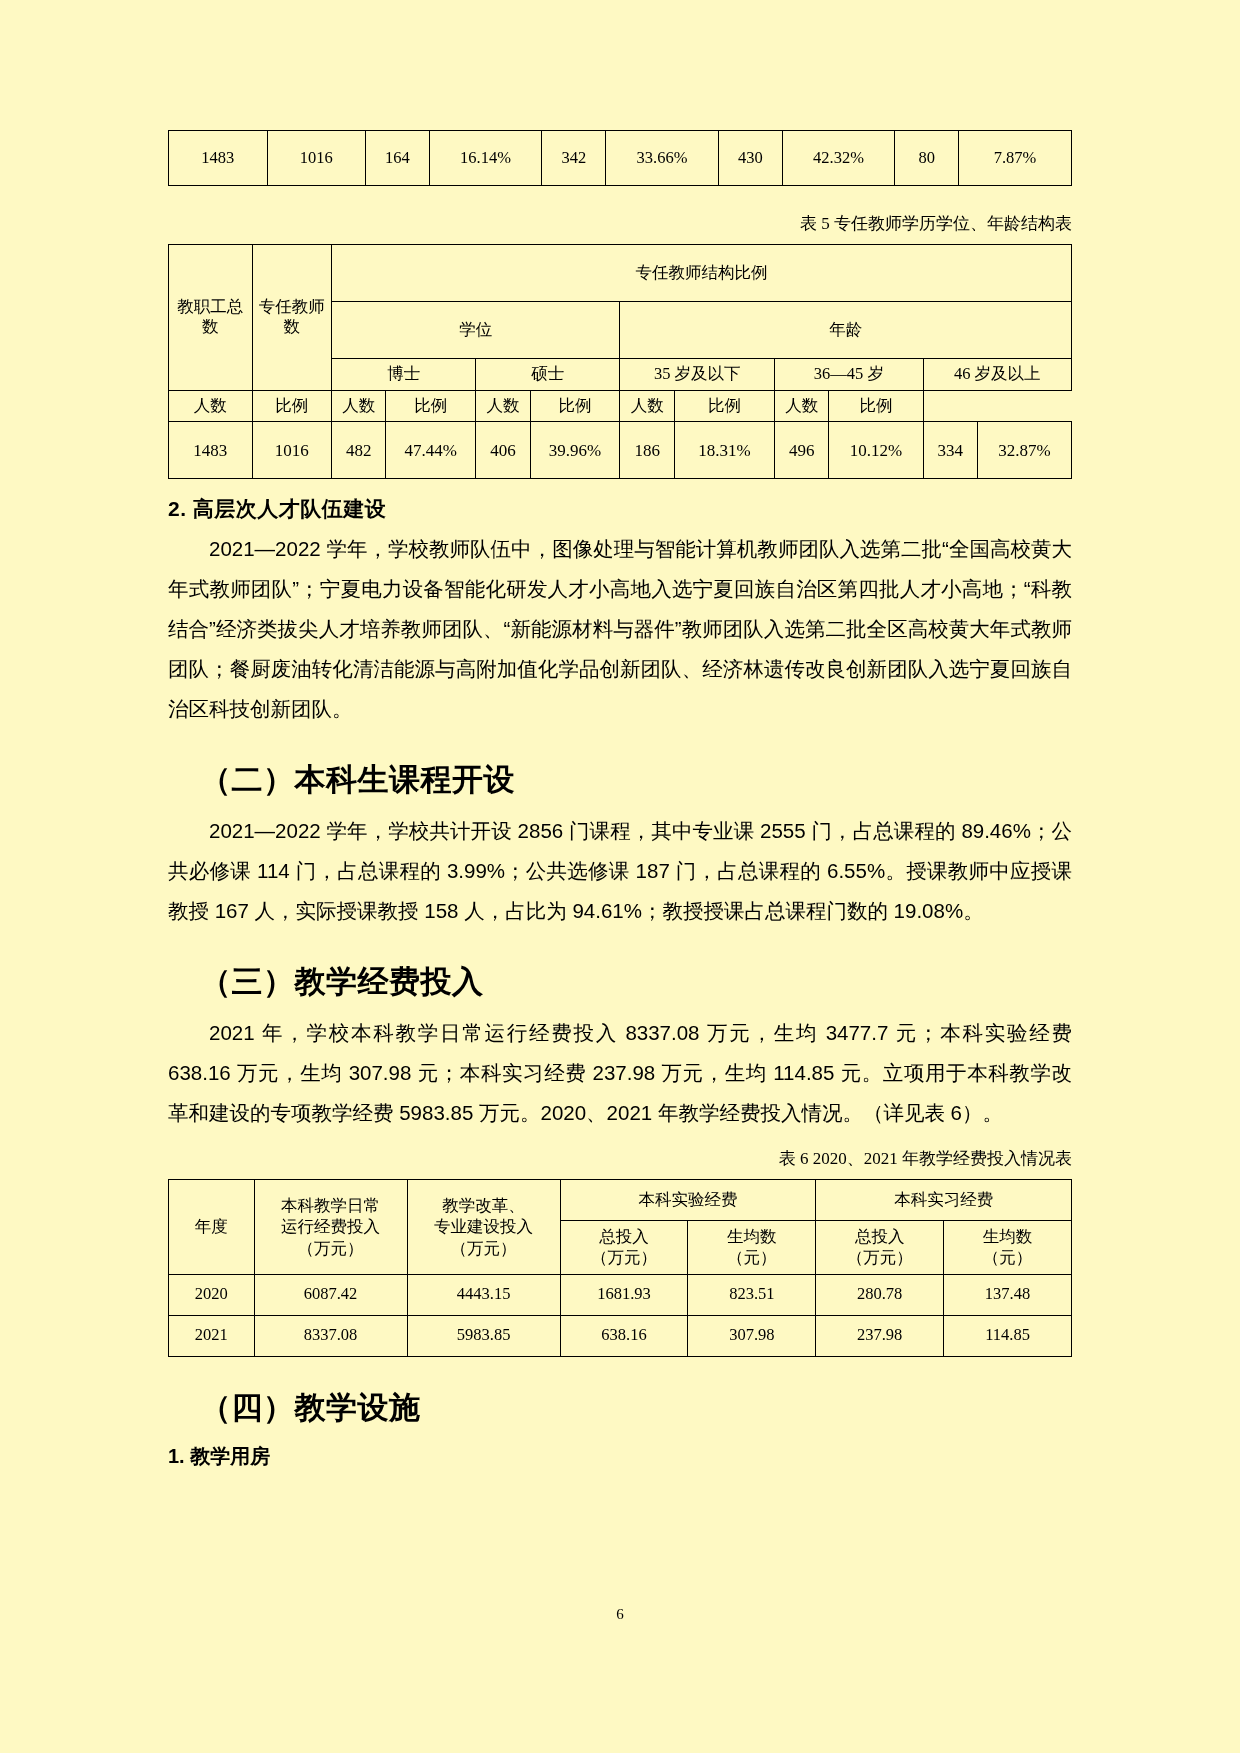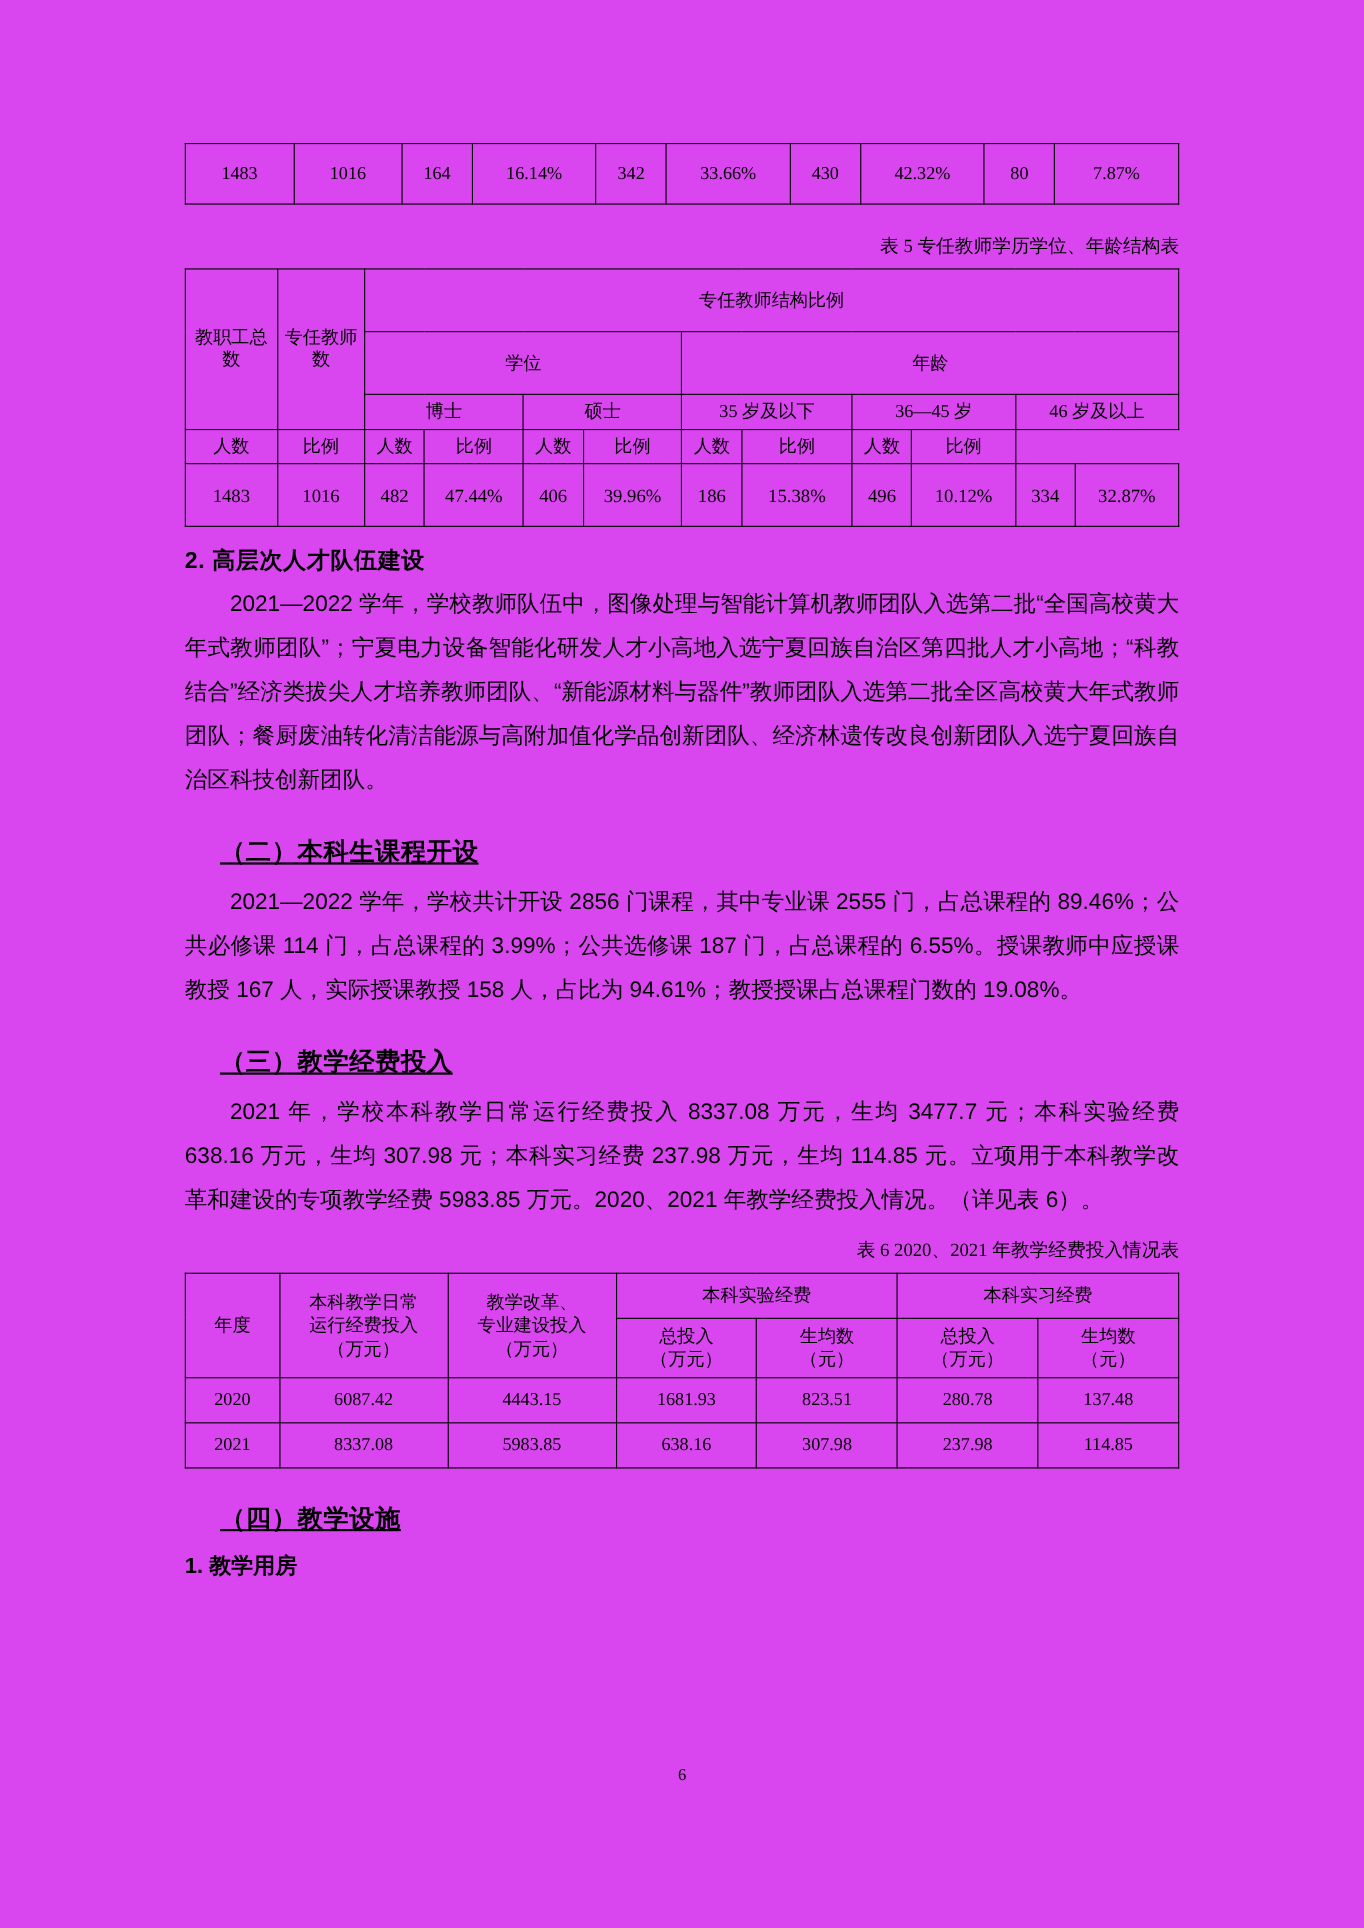--- a/index.html
+++ b/index.html
@@ -5,21 +5,21 @@
   html, body {
     margin: 0;
     padding: 0;
     background: #ffffff;
   }
   .page {
     position: relative;
     width: 1240px;
     height: 1753px;
     margin: 0 auto;
-    background: #d946ef;
+    background: #fef9c3;
     font-family: "Liberation Serif", "DejaVu Serif", serif;
     color: #000000;
     box-sizing: border-box;
   }
   .content {
     position: absolute;
     left: 168px;
     top: 130px;
     width: 904px;
   }
@@ -66,23 +66,22 @@
 
   
   h3.sec {
     font-family: "Liberation Sans", "DejaVu Sans", sans-serif;
     font-weight: bold;
     font-size: 21px;
     margin: 16px 0 6px 0;
     letter-spacing: 0.5px;
   }
   h3.sec.big {
-    font-size: 23px;
+    font-size: 31px;
     margin: 30px 0 10px 32px;
-    text-decoration: underline;
   }
   h3.sub {
     font-family: "Liberation Sans", "DejaVu Sans", sans-serif;
     font-weight: bold;
     font-size: 20px;
     margin: 14px 0 6px 0;
   }
   p.body {
     font-size: 20.5px;
     line-height: 1.95;
@@ -184,21 +183,21 @@
         <td>比例</td>
       </tr>
       <tr class="data-row">
         <td>1483</td>
         <td>1016</td>
         <td>482</td>
         <td>47.44%</td>
         <td>406</td>
         <td>39.96%</td>
         <td>186</td>
-        <td>15.38%</td>
+        <td>18.31%</td>
         <td>496</td>
         <td>10.12%</td>
         <td>334</td>
         <td>32.87%</td>
       </tr>
     </tbody>
       </table>
 
     <h3 class="sec">2. 高层次人才队伍建设</h3>
     <p class="body">2021—2022 学年，学校教师队伍中，图像处理与智能计算机教师团队入选第二批“全国高校黄大年式教师团队”；宁夏电力设备智能化研发人才小高地入选宁夏回族自治区第四批人才小高地；“科教结合”经济类拔尖人才培养教师团队、“新能源材料与器件”教师团队入选第二批全区高校黄大年式教师团队；餐厨废油转化清洁能源与高附加值化学品创新团队、经济林遗传改良创新团队入选宁夏回族自治区科技创新团队。</p>

